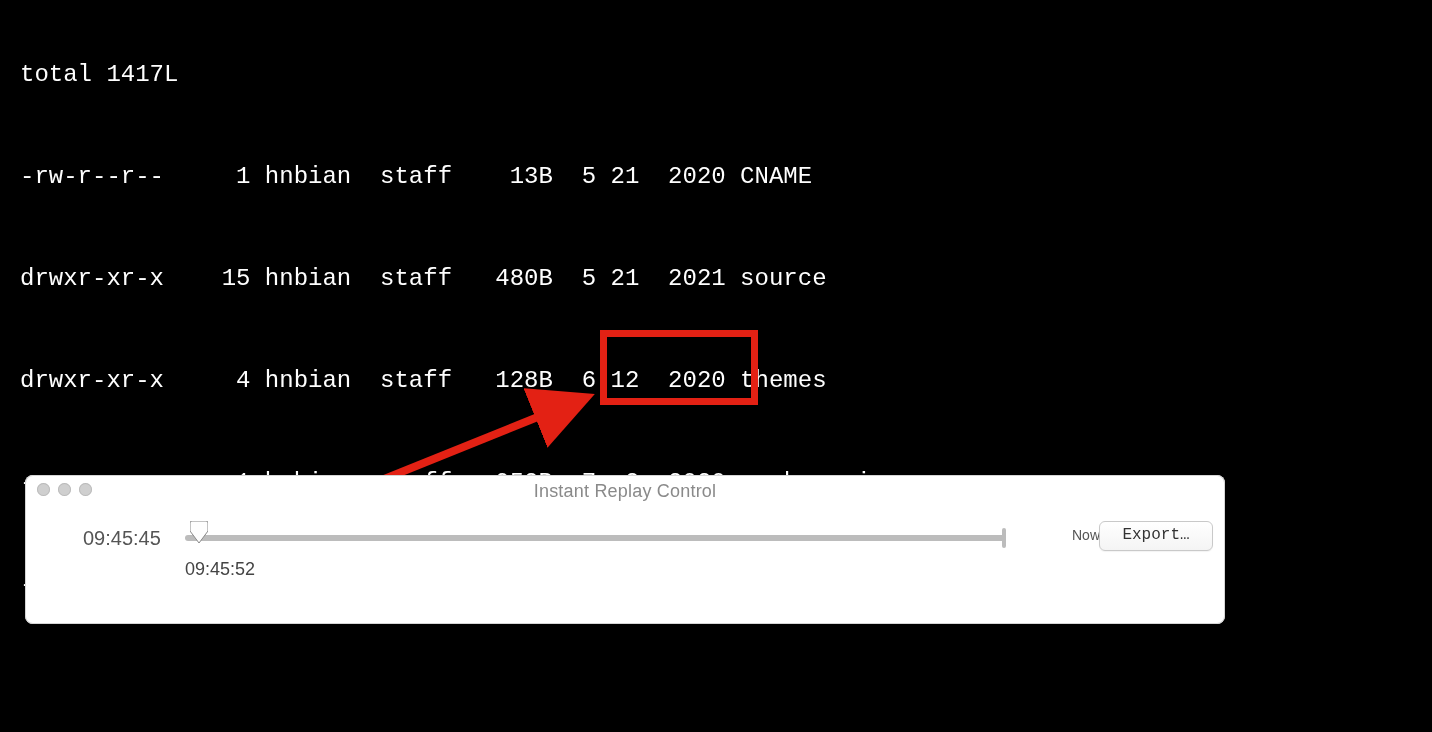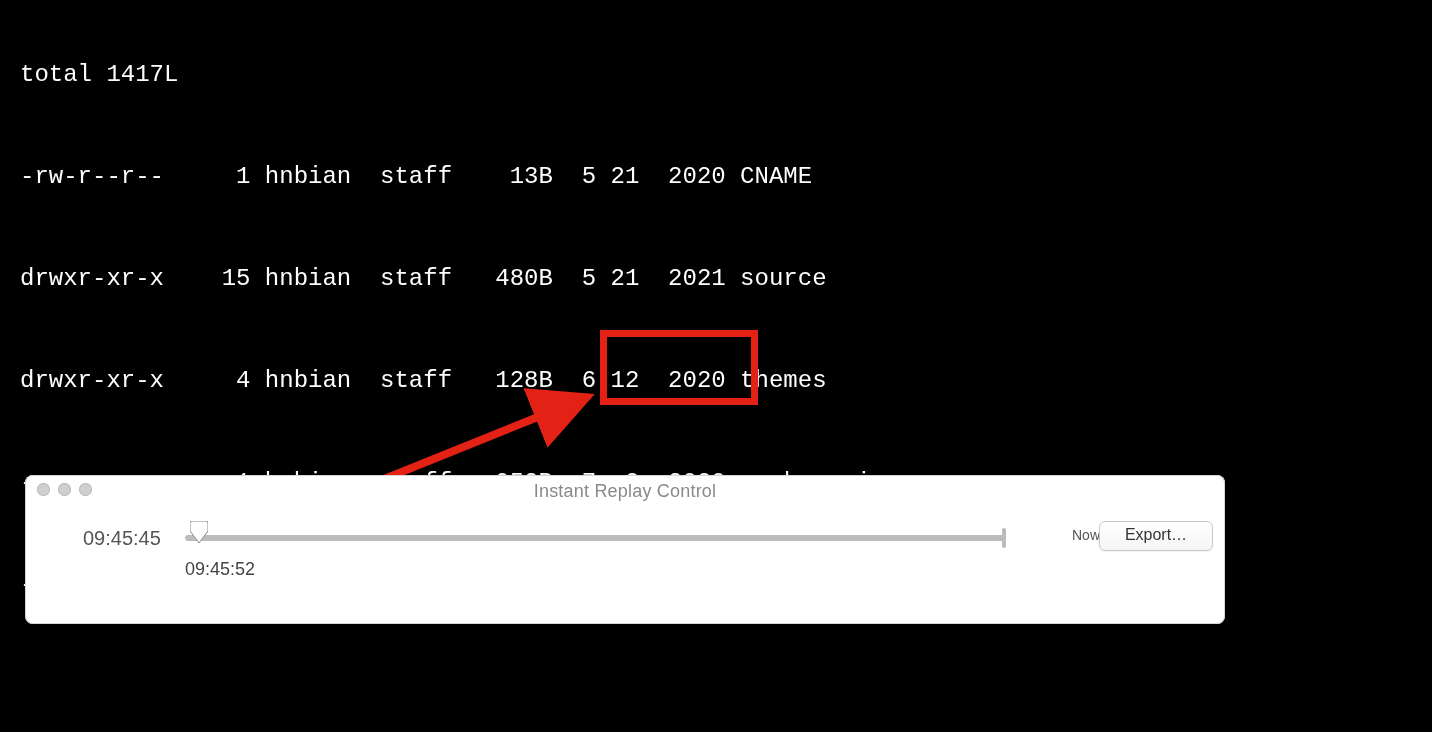--- a/index.html
+++ b/index.html
@@ -99,20 +99,21 @@
     height:28px;
     background:linear-gradient(#fff,#f4f4f4);
     border:1px solid #c9c9c9;
     border-radius:6px;
     font-size:16px;
     color:#333;
     text-align:center;
     line-height:26px;
     box-shadow:0 1px 1px rgba(0,0,0,0.05);
     cursor:pointer;
+    font-family:Liberation Mono, monospace;
   }
   .slider-track {
     position:absolute;
     left:160px;
     top:60px;
     width:820px;
     height:6px;
     background:#bcbcbc;
     border-radius:3px;
   }

